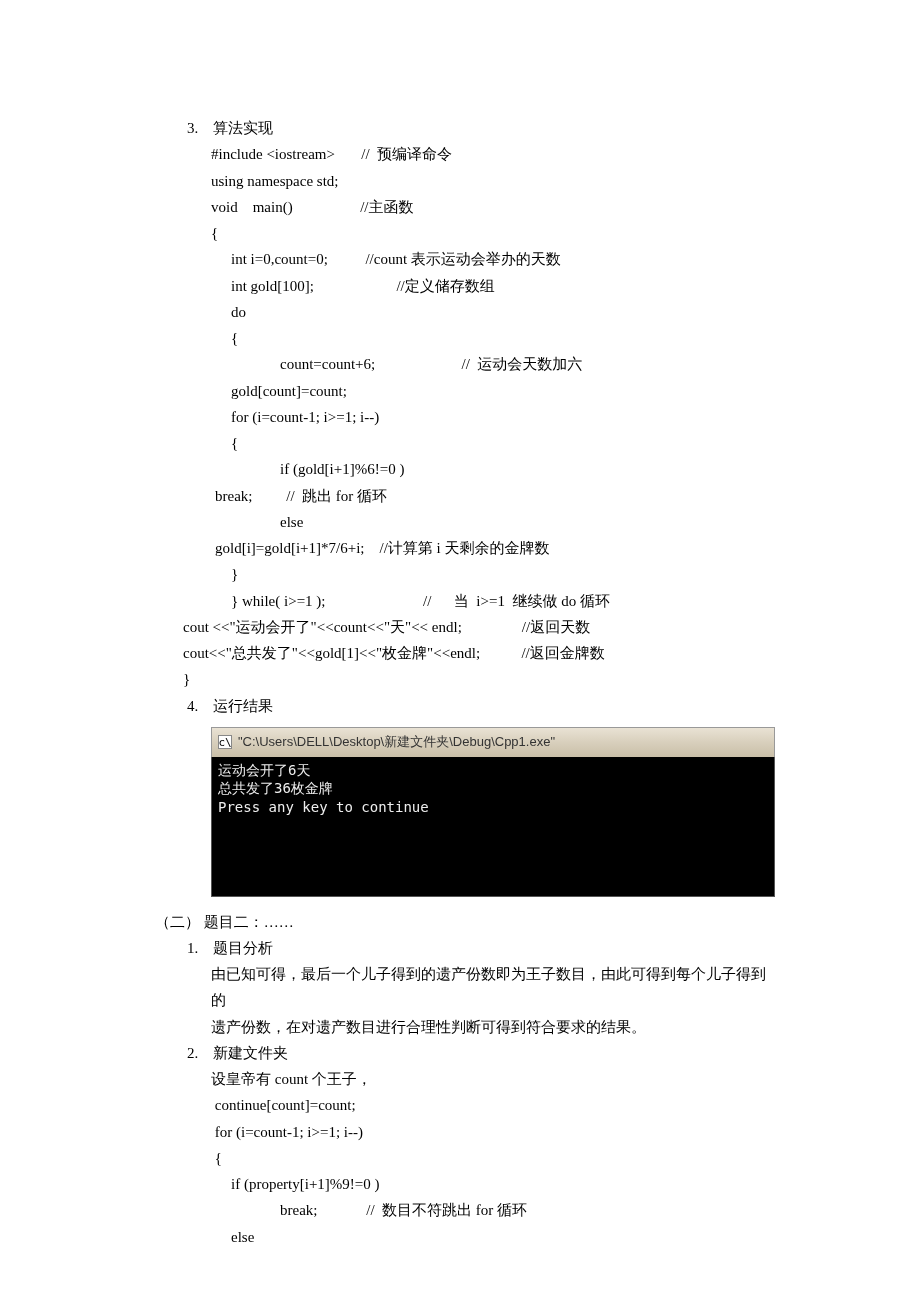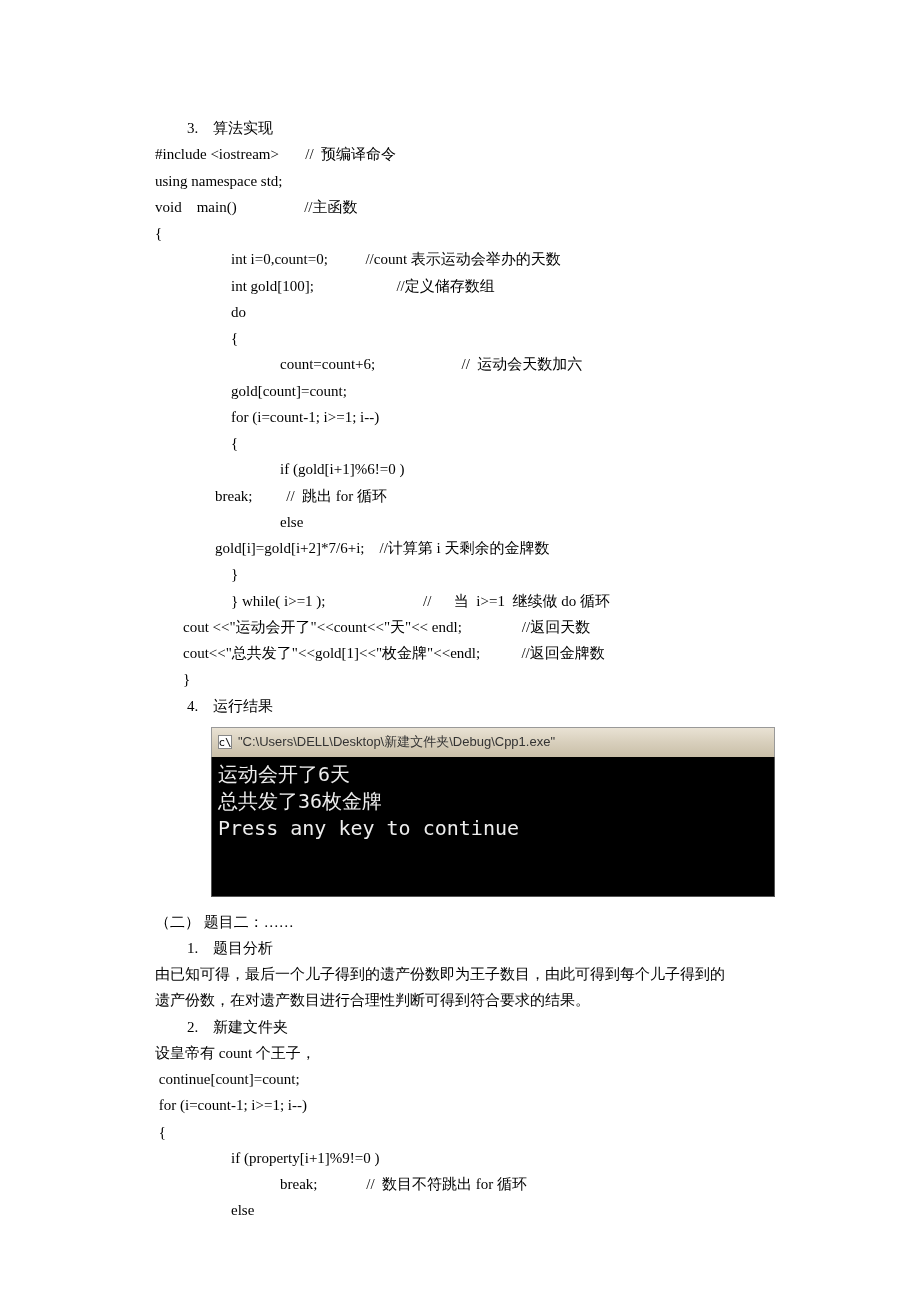--- a/index.html
+++ b/index.html
@@ -10,21 +10,21 @@
     body {
       background: #ffffff;
       font-family: "SimSun", serif;
       font-size: 15px;
       color: #000;
       line-height: 1.75;
       padding: 115px 140px 80px 155px;
       width: 920px;
     }
     .indent-1 { margin-left: 32px; }
-    .indent-code { }
+    .indent-code { margin-left: 56px; }
     .indent-code2 { margin-left: 76px; }
     .indent-code3 { margin-left: 125px; }
     .indent-code4 { margin-left: 60px; }
     .indent-special { margin-left: 28px; }
     .line { white-space: pre; }
 
     .console-wrapper {
       margin-left: 56px;
       margin-top: 8px;
       margin-bottom: 12px;
@@ -52,21 +52,21 @@
       justify-content: center;
       font-size: 11px;
       line-height: 1;
       color: #000;
       font-family: monospace;
     }
     .console-body {
       background: #000;
       color: #ededed;
       font-family: "NSimSun", "Consolas", monospace;
-      font-size: 20px;
+      font-size: 14px;
       line-height: 1.35;
       padding: 4px 6px 16px 6px;
       height: 140px;
       border: 1px solid #555;
       border-top: none;
       white-space: pre;
     }
 
     .section-num { display: inline-block; width: 26px; }
     .two-label { margin-left: 0; }
@@ -86,21 +86,21 @@
 <div class="line indent-code2">int gold[100];                      //定义储存数组</div>
 <div class="line indent-code2">do</div>
 <div class="line indent-code2">{</div>
 <div class="line indent-code3">count=count+6;                       //  运动会天数加六</div>
 <div class="line indent-code2">gold[count]=count;</div>
 <div class="line indent-code2">for (i=count-1; i&gt;=1; i--)</div>
 <div class="line indent-code2">{</div>
 <div class="line indent-code3">if (gold[i+1]%6!=0 )</div>
 <div class="line indent-code4">break;         //  跳出 for 循环</div>
 <div class="line indent-code3">else</div>
-<div class="line indent-code4">gold[i]=gold[i+2]*7/6+i;    //计算第 i 天剩余的金牌数</div>
+<div class="line indent-code4">gold[i]=gold[i+1]*7/6+i;    //计算第 i 天剩余的金牌数</div>
 <div class="line indent-code2">}</div>
 <div class="line indent-code2">} while( i&gt;=1 );                          //      当  i&gt;=1  继续做 do 循环</div>
 <div class="line indent-special">cout &lt;&lt;"运动会开了"&lt;&lt;count&lt;&lt;"天"&lt;&lt; endl;                //返回天数</div>
 <div class="line indent-special">cout&lt;&lt;"总共发了"&lt;&lt;gold[1]&lt;&lt;"枚金牌"&lt;&lt;endl;           //返回金牌数</div>
 <div class="line indent-special">}</div>
 
 <div class="indent-1">
   <span class="section-num">4.</span><span>运行结果</span>
 </div>
 

